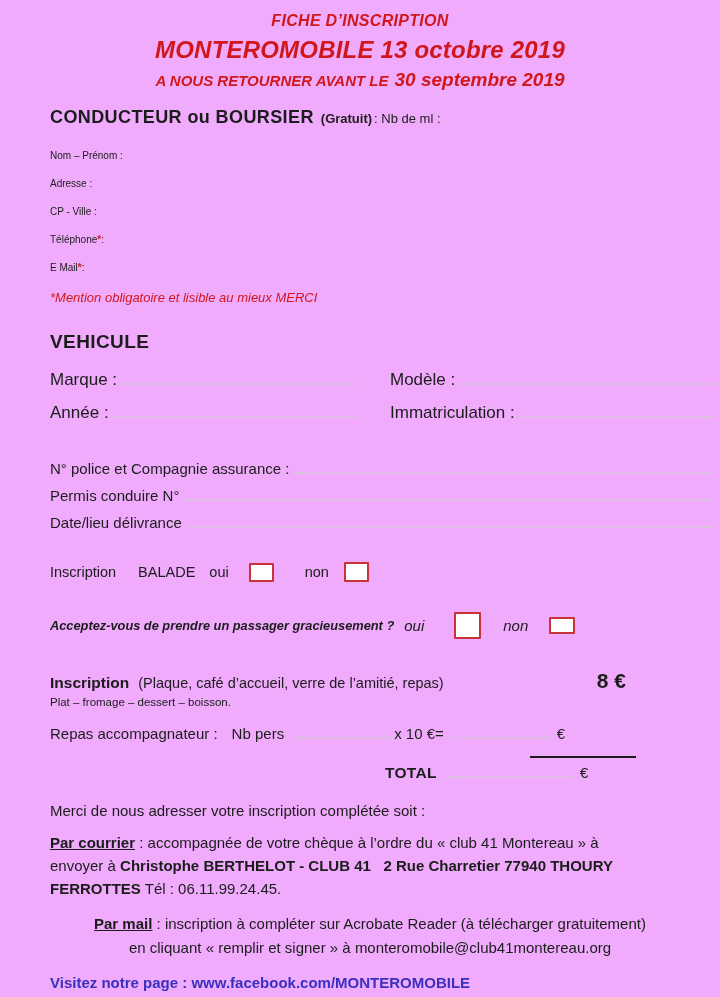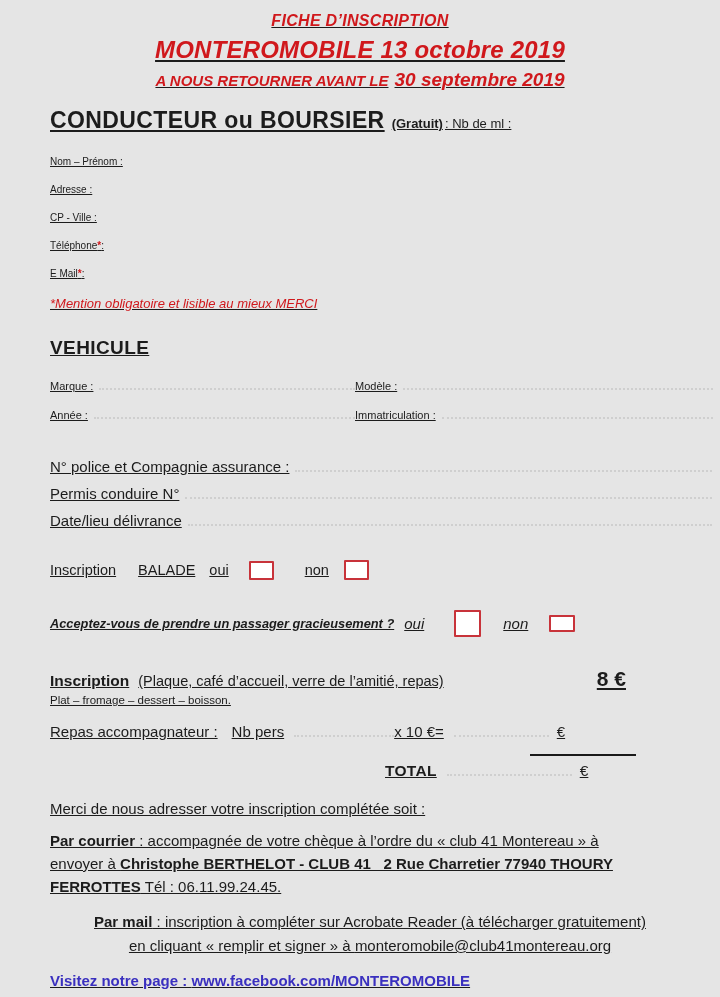--- a/index.html
+++ b/index.html
@@ -5,49 +5,49 @@
   :root{
     --red:#d0181c;
     --blue:#3a30bf;
     --cbred:#c8333a;
     --ink:#1c1c1c;
     --linegray:#cfcfcf;
   }
   *{box-sizing:border-box;}
   html,body{margin:0;padding:0;background:#fff;}
   .page{
-    width:720px;height:997px;background:#e5e5e5;position:relative;
+    width:720px;height:997px;background:#f0abfc;position:relative;
     font-family:"Liberation Sans","DejaVu Sans",sans-serif;color:var(--ink);
-    padding-top:12px;overflow:hidden;text-decoration:underline;
+    padding-top:12px;overflow:hidden;
   }
   
   .hdr{text-align:center;color:var(--red);}
   .hdr-l1{font-size:16px;font-style:italic;font-weight:600;letter-spacing:.3px;}
   .hdr-l2{font-size:24px;font-style:italic;font-weight:bold;margin-top:6px;letter-spacing:.2px;}
   .hdr-l3{font-size:15px;font-style:italic;font-weight:600;margin-top:5px;}
   .hdr-l3 .date{font-size:19px;font-weight:bold;margin-left:6px;}
   
   .sec-title-row{margin:16px 0 0 50px;display:flex;align-items:baseline;}
-  .sec-title{font-size:23px;font-weight:bold;letter-spacing:.4px;}
+  .sec-title{font-size:18px;font-weight:bold;letter-spacing:.4px;}
   .sec-sub-bold{font-size:13px;font-weight:bold;margin-left:7px;}
   .sec-sub{font-size:13px;margin-left:2px;}
   .veh-title{margin:26px 0 0 50px;font-size:19px;font-weight:bold;letter-spacing:.4px;}
   
   .fields{margin:22px 0 0 50px;}
   .f-row{display:flex;align-items:baseline;font-size:10px;height:18px;margin-bottom:10px;}
   .star{color:var(--red);font-weight:bold;}
   .blank-fill{flex:1;margin-right:12px;}
   .note{margin:4px 0 0 50px;font-size:13px;font-style:italic;color:var(--red);}
   
   .dfill{flex:1;border-bottom:2px dotted var(--linegray);height:14px;margin-left:6px;}
-  .vrow{display:flex;margin:0 7px 0 50px;font-size:11px;align-items:baseline;justify-content:space-between;}
+  .vrow{display:flex;margin:0 7px 0 50px;font-size:17px;align-items:baseline;justify-content:space-between;}
   .vrow.first{margin-top:17px;}
   .vrow + .vrow{margin-top:13px;}
   .vcol1{display:flex;width:305px;align-items:baseline;}
-  .vcol2{display:flex;flex:1;align-items:baseline;}
+  .vcol2{display:flex;flex:1;margin-left:35px;align-items:baseline;}
   .arow{display:flex;margin:0 8px 0 50px;font-size:15px;align-items:baseline;}
   .arow.first{margin-top:37px;}
   .arow + .arow{margin-top:10px;}
   .lbl{white-space:nowrap;}
   
   .cb-row{display:flex;align-items:center;margin-left:50px;}
   .balade-row{margin-top:30px;font-size:14.5px;height:22px;}
   .pass-row{margin-top:28px;height:28px;}
   .q-italic{font-size:12.8px;font-style:italic;font-weight:600;}
   .oui-non{font-size:14.5px;}

